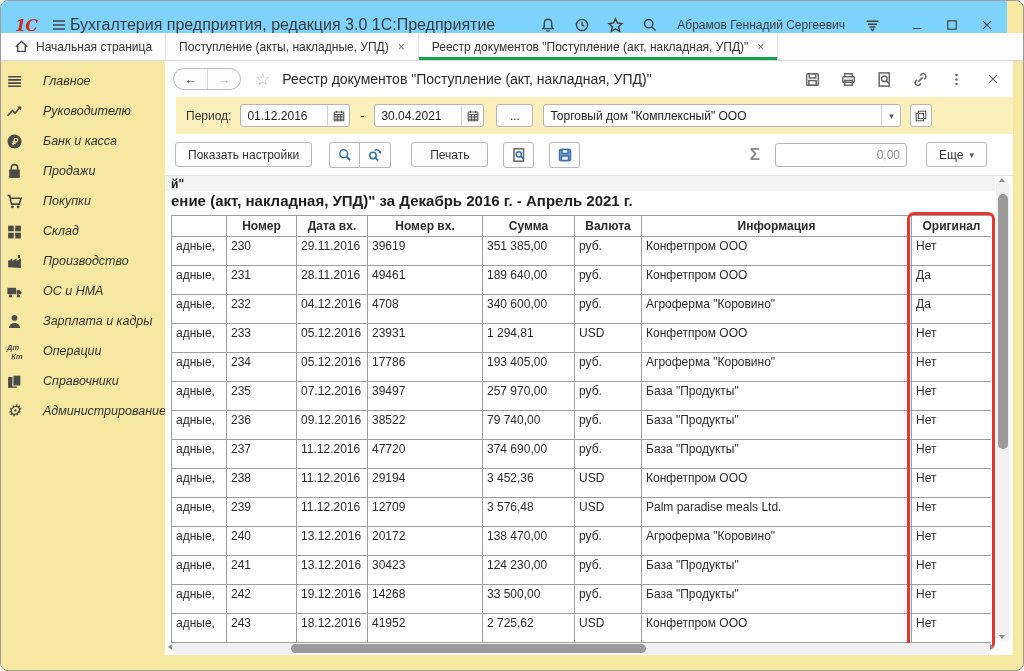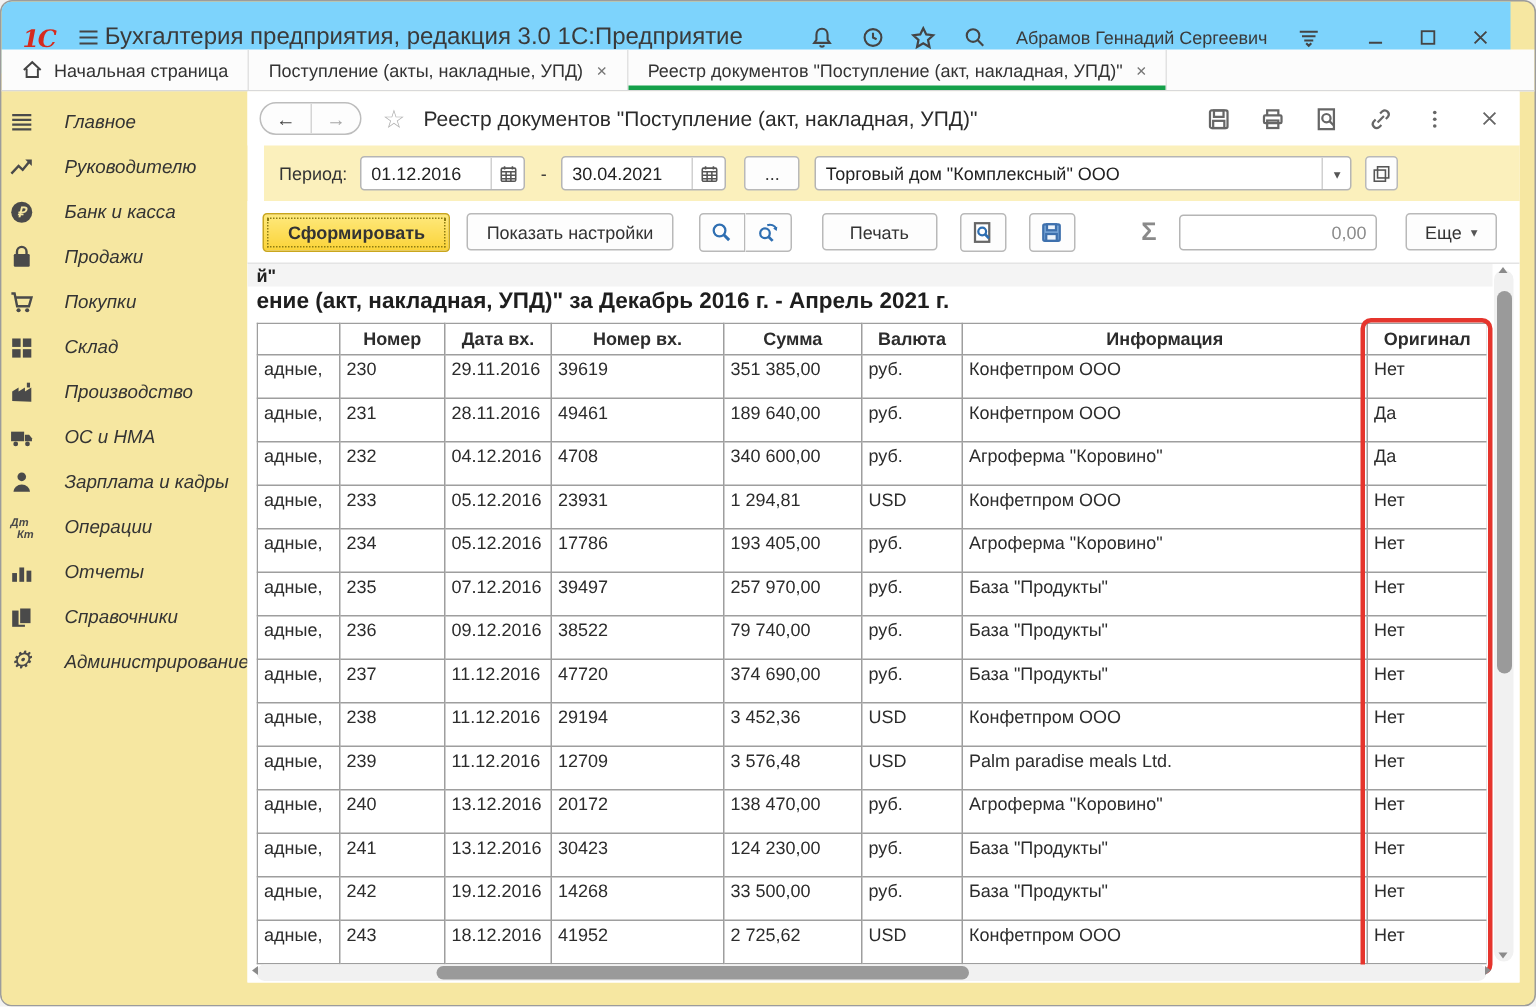--- a/index.html
+++ b/index.html
@@ -64,21 +64,21 @@
   .btn-generate { background:linear-gradient(#fee97e,#fbd337); border:1px solid #c9a61d; font-weight:bold; outline:1px dotted #8d7c13; outline-offset:-4px; padding:0 16px; height:26px; }
   .btn-group { display:flex; }
   .btn-group .ibtn:first-child { border-radius:3px 0 0 3px; }
   .btn-group .ibtn:last-child { border-left:none; border-radius:0 3px 3px 0; }
   .ibtn { width:31px; height:26px; background:#fdfdfd; border:1px solid #b9b9b9; border-radius:3px; display:flex; align-items:center; justify-content:center; }
   .ibtn svg { fill:none; stroke-width:1.5; }
   .tb-flex { flex:1; }
   .sigma { font-size:17px; color:#8a8a8a; font-weight:bold; margin-right:4px; }
   .sum-inp { width:132px; height:24px; justify-content:flex-end; }
   .sum-inp .val { text-align:right; color:#8c8c8c; }
-  .more-btn { gap:6px; margin-right:3px; }
+  .more-btn { gap:6px; margin-right:14px; }
   .more-btn .arr { font-size:9px; color:#555; }
 
   
   .report { position:absolute; top:114px; left:0; right:0; bottom:0; background:#fff; overflow:hidden; border-top:1px solid #e4e4e4; }
   .rep-strip { position:absolute; top:0; left:0; right:18px; height:15px; background:#f4f4f4; }
   .rep-line1 { position:absolute; top:1px; left:6px; font-size:12px; font-weight:bold; color:#222; }
   .rep-title { position:absolute; top:16px; left:6px; font-size:15px; font-weight:bold; color:#1e1e1e; white-space:nowrap; }
   .table-clip { position:absolute; left:6px; top:39px; right:22px; bottom:12px; overflow:hidden; }
   table.rep { border-collapse:collapse; table-layout:fixed; width:820px; }
   table.rep th, table.rep td { border:1px solid #9e9e9e; font-size:12px; color:#2c2c2c; overflow:hidden; white-space:nowrap; }
@@ -270,30 +270,20 @@
           <svg viewBox="0 0 16 16">
             <text x="1" y="7" font-size="7" font-weight="bold" fill="#4a4a4a">Дт</text>
             <text x="5" y="15" font-size="7" font-weight="bold" fill="#4a4a4a">Кт</text>
           </svg>
         </span>
       <span>Операции</span>
     </div>
     <div class="side-item">
       <span class="sicon">
           <svg viewBox="0 0 16 16">
-            <rect class="fill" x="2" y="8.5" width="3" height="5.5"></rect>
-            <rect class="fill" x="6.5" y="5" width="3" height="9"></rect>
-            <rect class="fill" x="11" y="7" width="3" height="7"></rect>
-          </svg>
-        </span>
-      <span>Отчеты</span>
-    </div>
-    <div class="side-item">
-      <span class="sicon">
-          <svg viewBox="0 0 16 16">
             <rect class="fill" x="2" y="3.8" width="8" height="10.2"></rect>
             <rect x="6.5" y="2" width="7.5" height="10.2" fill="#4a4a4a" stroke="#f6e7a1" stroke-width="1"></rect>
           </svg>
         </span>
       <span>Справочники</span>
     </div>
     <div class="side-item">
       <span class="sicon">
           <span style="font-size:16px;color:#4a4a4a;line-height:16px">⚙</span>
         </span>
@@ -382,21 +372,20 @@
       </span>
       <span class="sq-btn">
         <svg width="14" height="14" viewBox="0 0 16 16">
             <rect x="2.5" y="5" width="8.5" height="8.5"></rect>
             <rect x="5" y="2.5" width="8.5" height="8.5"></rect>
           </svg>
       </span>
     </div>
 
     <div class="toolbar-row">
-      <button class="btn btn-generate">Сформировать</button>
       <button class="btn">Показать настройки</button>
       <span class="btn-group" style="margin-left:6px">
         <span class="ibtn">
           <svg width="16" height="16" viewBox="0 0 16 16" stroke="#2f6fb2">
               <circle cx="6.7" cy="6.7" r="3.9"></circle>
               <path d="M9.7 9.7l3.4 3.4" stroke-width="2"></path>
             </svg>
         </span>
         <span class="ibtn">
           <svg width="16" height="16" viewBox="0 0 16 16" stroke="#2f6fb2">

